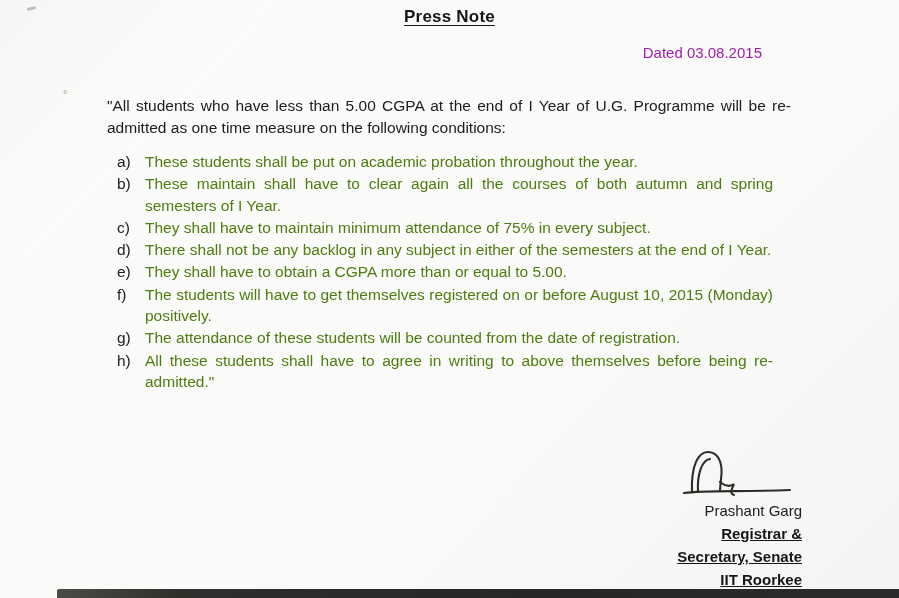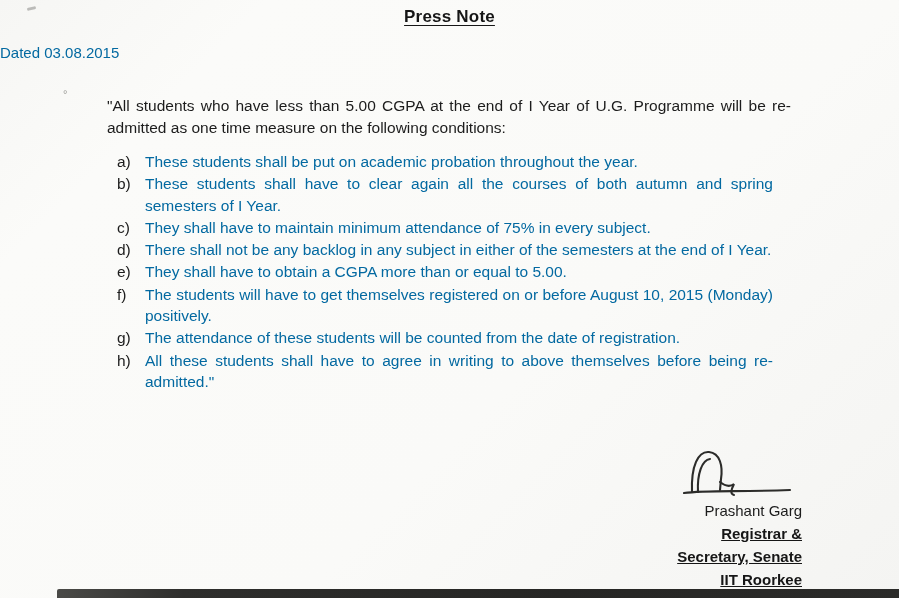--- a/index.html
+++ b/index.html
@@ -28,23 +28,23 @@
     font-size: 17px;
     font-weight: 700;
     letter-spacing: 0.2px;
     text-decoration: underline;
     text-underline-offset: 3px;
     color: #161616;
   }
   .date {
     margin-top: 17px;
     padding-right: 137px;
-    text-align: left;
+    text-align: right;
     font-size: 15px;
-    color: #0369a1;
+    color: #a21caf;
   }
   .intro {
     margin: 34px 108px 0 107px;
     text-align: justify;
     font-size: 15.5px;
     line-height: 21.5px;
     color: #1c1c1c;
   }
   .conditions {
     list-style: none;
@@ -60,21 +60,21 @@
     flex: 0 0 28px;
     font-size: 15.5px;
     line-height: 21.3px;
     color: #1c1c1c;
   }
   .cond .txt {
     flex: 1 1 auto;
     text-align: justify;
     font-size: 15.5px;
     line-height: 21.3px;
-    color: #0369a1;
+    color: #4d7c0f;
   }
   .sig-block {
     position: absolute;
     left: 626px;
     top: 446px;
     width: 176px;
     text-align: right;
   }
   .sig-scribble {
     display: block;
@@ -134,21 +134,21 @@
 
   <p class="intro">"All students who have less than 5.00 CGPA at the end of I Year of U.G. Programme will be re-admitted as one time measure on the following conditions:</p>
 
   <ol class="conditions">
     <li class="cond">
       <span class="lab">a)</span>
       <span class="txt">These students shall be put on academic probation throughout the year.</span>
     </li>
     <li class="cond">
       <span class="lab">b)</span>
-      <span class="txt">These students shall have to clear again all the courses of both autumn and spring semesters of I Year.</span>
+      <span class="txt">These maintain shall have to clear again all the courses of both autumn and spring semesters of I Year.</span>
     </li>
     <li class="cond">
       <span class="lab">c)</span>
       <span class="txt">They shall have to maintain minimum attendance of 75% in every subject.</span>
     </li>
     <li class="cond">
       <span class="lab">d)</span>
       <span class="txt">There shall not be any backlog in any subject in either of the semesters at the end of I Year.</span>
     </li>
     <li class="cond">

